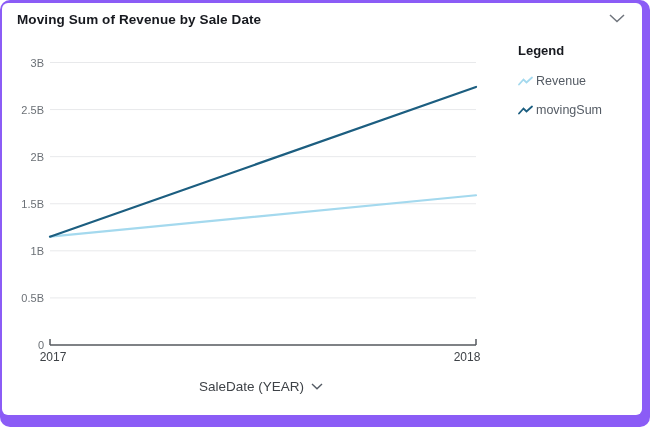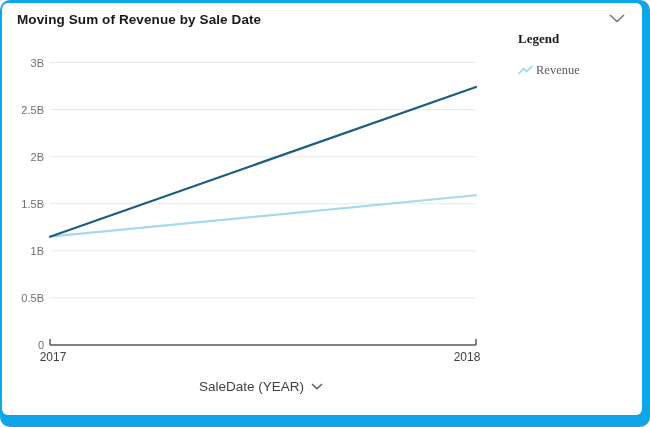--- a/index.html
+++ b/index.html
@@ -1,22 +1,22 @@
 <!DOCTYPE html>
 <html><head>
 <meta charset="utf-8">
 <style>
   * { margin:0; padding:0; box-sizing:border-box; }
   html,body { width:650px; height:427px; background:#fff; font-family:"Liberation Sans", sans-serif; }
-  .screen { position:relative; width:650px; height:427px; background:#0ea5e9; border-radius:10px; overflow:hidden; }
+  .screen { position:relative; width:650px; height:427px; background:#8b5cf6; border-radius:10px; overflow:hidden; }
   .card { position:absolute; top:3px; left:2px; right:8px; bottom:12px; background:#fff; border-radius:6px; overflow:hidden; }
   .title { position:absolute; left:15px; top:9px; font-size:13.5px; font-weight:bold; color:#17191f; letter-spacing:.1px; }
   .menu-btn { position:absolute; right:14px; top:6px; width:22px; height:18px; background:none; border:none; cursor:pointer; display:flex; align-items:center; justify-content:center; }
   #chart-svg { position:absolute; left:0; top:0; width:640px; height:412px; }
-  .legend { position:absolute; left:516px; top:28px; width:115px;font-family:Liberation Serif, serif; }
+  .legend { position:absolute; left:516px; top:40px; width:115px; }
   .legend-title { font-size:13px; font-weight:bold; color:#17191f; margin-bottom:16px; }
   .legend-item { display:flex; align-items:center; gap:3px; margin-bottom:15px; cursor:pointer; }
   .legend-item span { font-size:12.5px; color:#545b64; }
   .xaxis-label { position:absolute; left:0; top:376px; width:518px; display:flex; align-items:center; justify-content:center; gap:7px; cursor:pointer; }
   .xaxis-label span { font-size:13.5px; color:#3e4247; }
   svg { display:block; }
 </style>
 </head>
 <body>
 
@@ -57,20 +57,26 @@
     <div class="legend">
       <div class="legend-title">Legend</div>
 
       <div class="legend-item">
         <svg width="15" height="11" viewBox="0 0 15 11">
           <polyline points="1,8.5 5.5,3.5 8.5,6.5 14,1.5" fill="none" stroke-width="1.8" stroke-linecap="round" stroke="#A4D9EE"></polyline>
         </svg>
         <span>Revenue</span>
       </div>
 
+      <div class="legend-item">
+        <svg width="15" height="11" viewBox="0 0 15 11">
+          <polyline points="1,8.5 5.5,3.5 8.5,6.5 14,1.5" fill="none" stroke-width="1.8" stroke-linecap="round" stroke="#1C5E80"></polyline>
+        </svg>
+        <span>movingSum</span>
+      </div>
     </div>
 
     <div class="xaxis-label">
       <span>SaleDate (YEAR)</span>
       <svg width="12" height="7" viewBox="0 0 12 7">
         <polyline points="1,1 6,5.8 11,1" fill="none" stroke-width="1.4" stroke="#545b64"></polyline>
       </svg>
     </div>
 
   </div>

